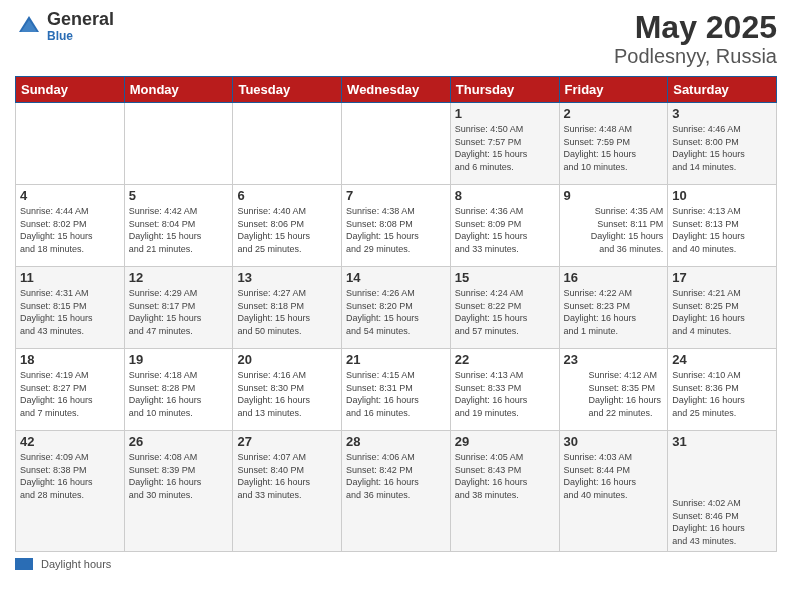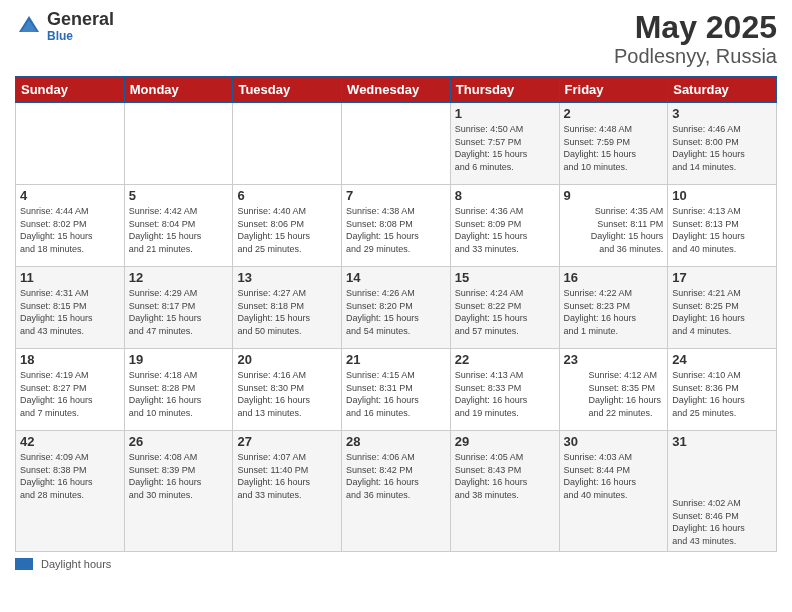--- a/index.html
+++ b/index.html
@@ -339,21 +339,21 @@
           <td>
             <span class="day-num">26</span>
             <div class="day-info" style="white-space: pre-line;">Sunrise: 4:08 AM
 Sunset: 8:39 PM
 Daylight: 16 hours
 and 30 minutes.</div>
           </td>
           <td>
             <span class="day-num">27</span>
             <div class="day-info" style="white-space: pre-line;">Sunrise: 4:07 AM
-Sunset: 11:40 PM
+Sunset: 8:40 PM
 Daylight: 16 hours
 and 33 minutes.</div>
           </td>
           <td>
             <span class="day-num">28</span>
             <div class="day-info" style="white-space: pre-line;">Sunrise: 4:06 AM
 Sunset: 8:42 PM
 Daylight: 16 hours
 and 36 minutes.</div>
           </td>

